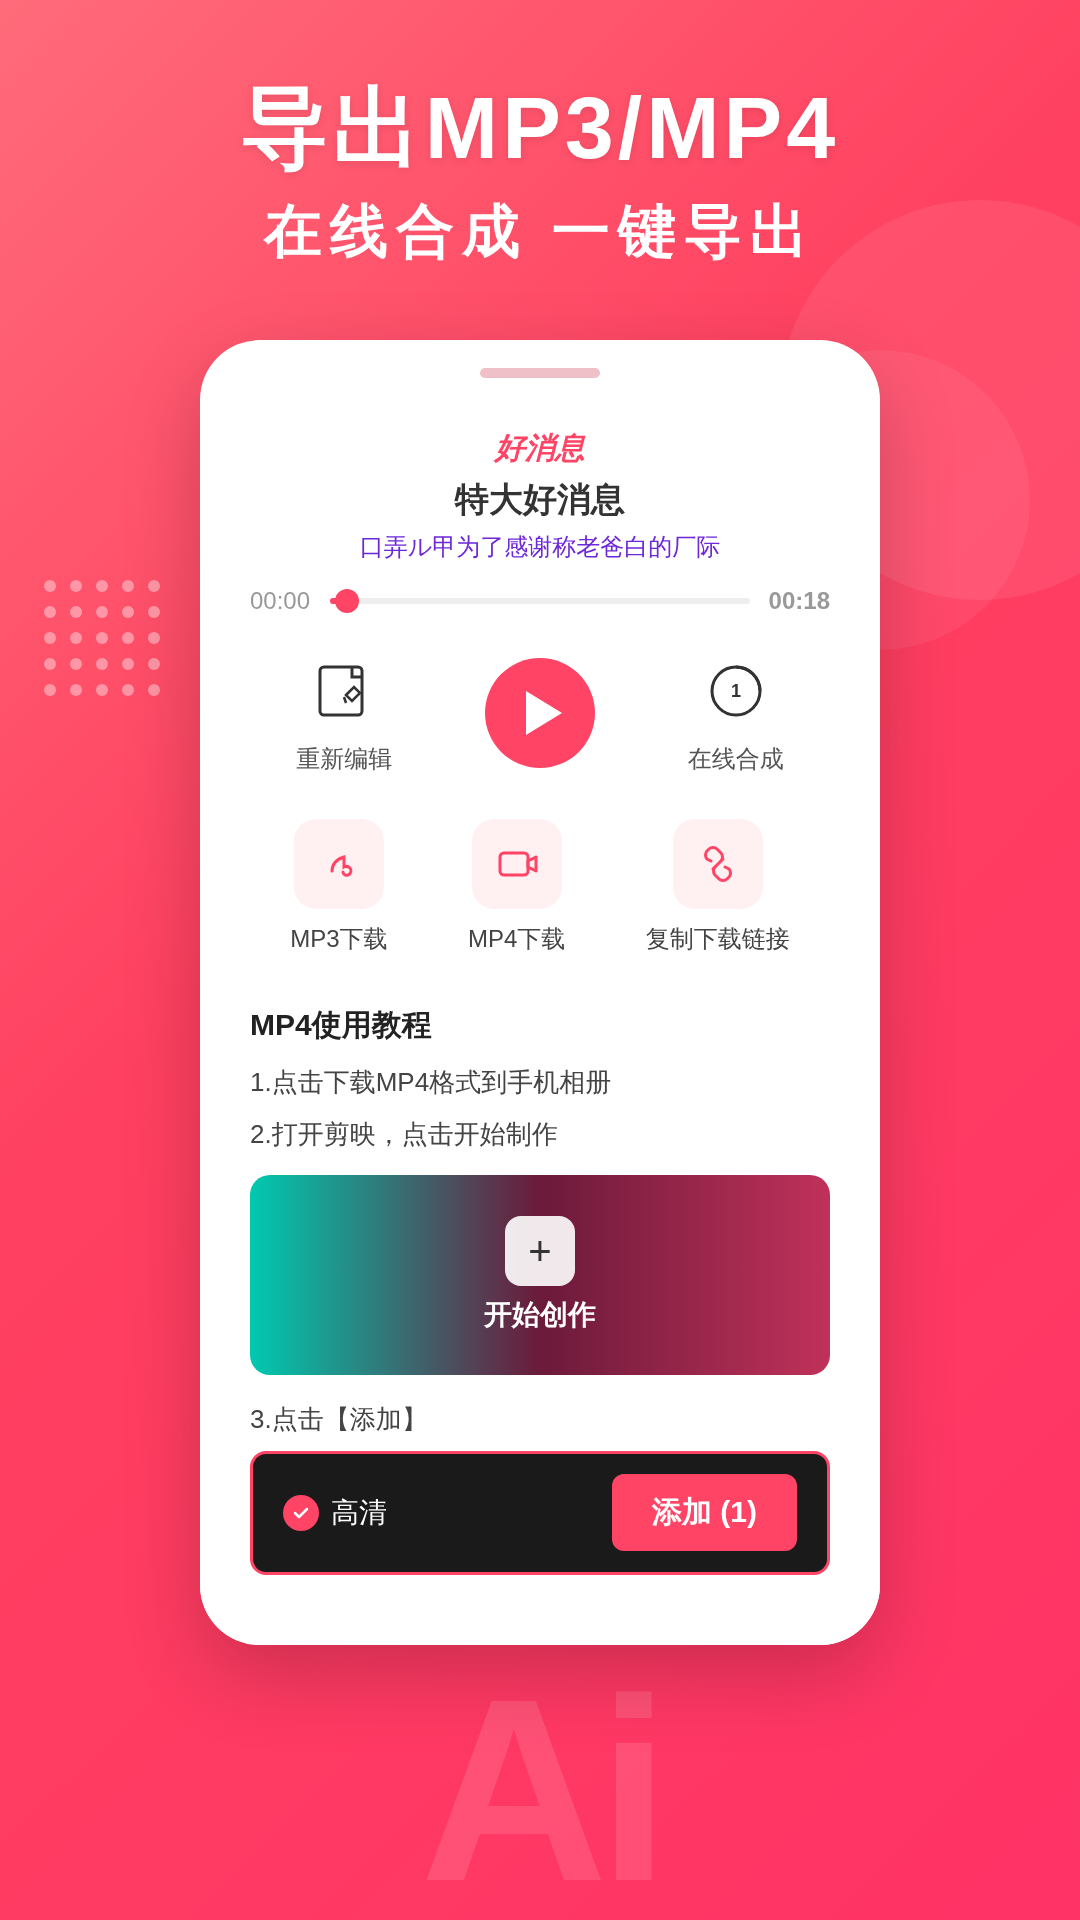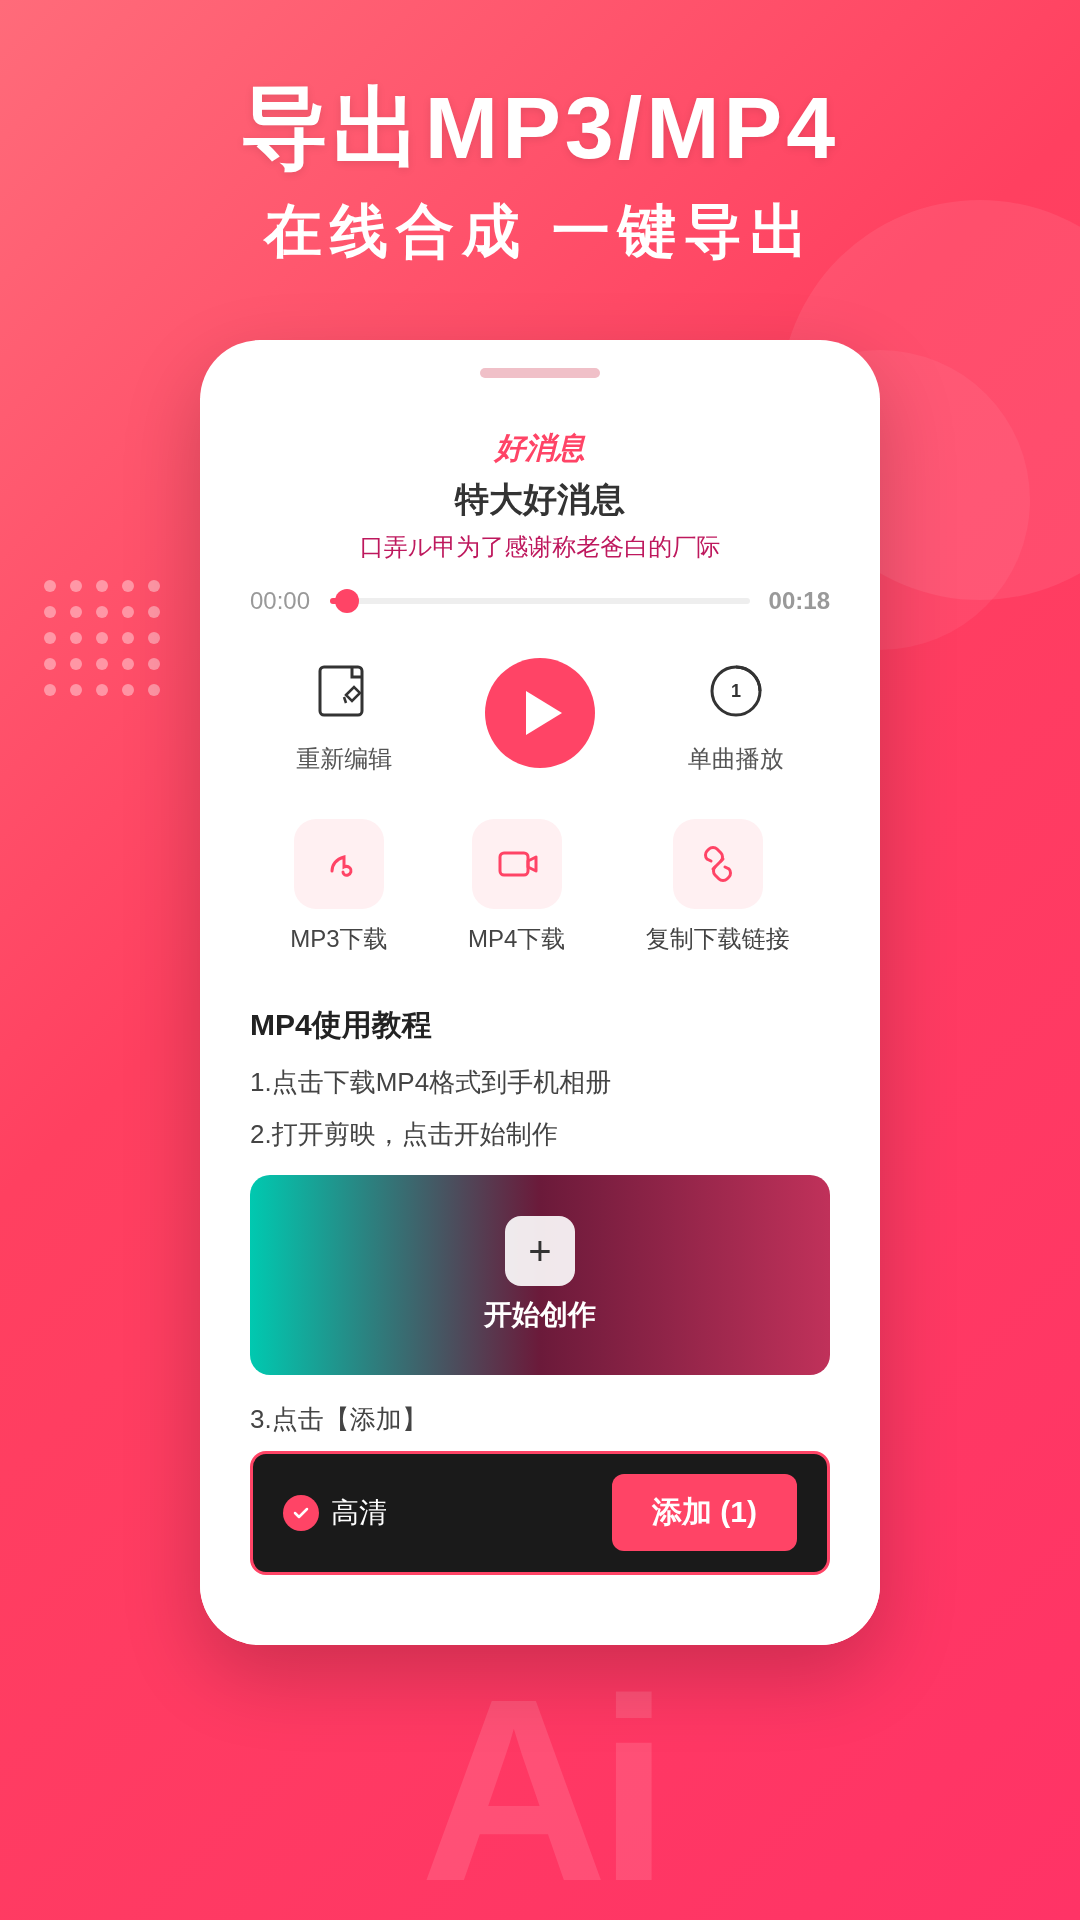--- a/index.html
+++ b/index.html
@@ -97,21 +97,21 @@
       font-style: italic;
     }
     .song-title {
       font-size: 34px;
       color: #333;
       font-weight: 600;
       margin-bottom: 8px;
     }
     .song-desc {
       font-size: 24px;
-      color: #be185d;
+      color: #6d28d9;
       margin-bottom: 20px;
     }
 
     
     .progress-bar-container {
       display: flex;
       align-items: center;
       margin-bottom: 36px;
     }
     .time-label {
@@ -420,21 +420,21 @@
       </div>
 
       <div class="control-item">
         <div class="control-icon">
           <svg viewBox="0 0 56 56" fill="none" xmlns="http://www.w3.org/2000/svg" width="56" height="56">
             <circle cx="28" cy="28" r="24" stroke="#333" stroke-width="3" fill="none"></circle>
             <text x="28" y="34" text-anchor="middle" font-size="18" fill="#333" font-weight="bold">1</text>
             <path d="M28 4 A24 24 0 0 1 52 28" stroke="#333" stroke-width="3" fill="none" marker-end="url(#arrow)"></path>
           </svg>
         </div>
-        <span class="control-label">单曲播放</span>
+        <span class="control-label">在线合成</span>
       </div>
     </div>
 
     <div class="download-row">
 
       <div class="download-item">
         <div class="download-icon-bg">
           <svg width="50" height="50" viewBox="0 0 50 50" fill="none">
             <path d="M18 32 C18 26 22 20 30 18 L30 28 C32 27 34 27 36 29 C38 31 37 35 34 36 C31 37 29 35 29 33" stroke="#ff4466" stroke-width="3" fill="none" stroke-linecap="round"></path>
           </svg>

